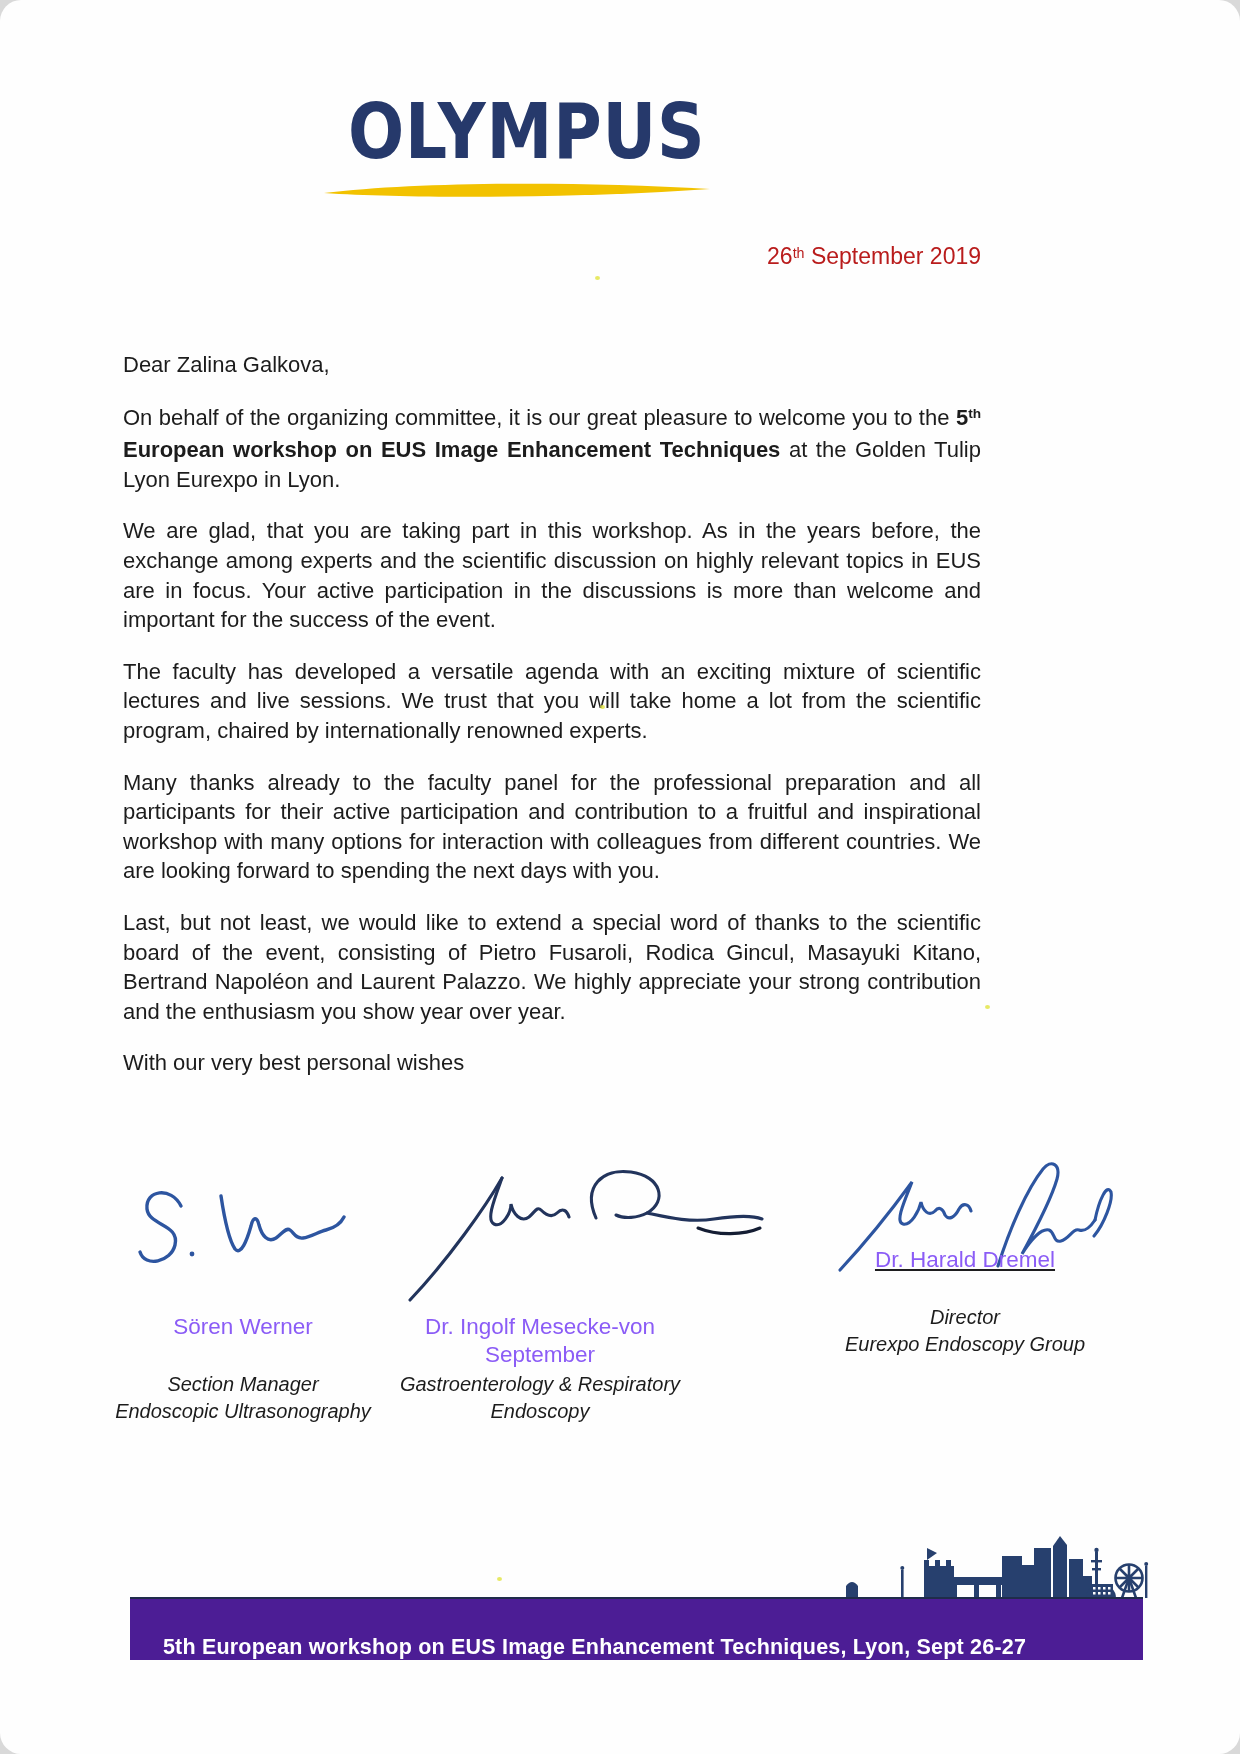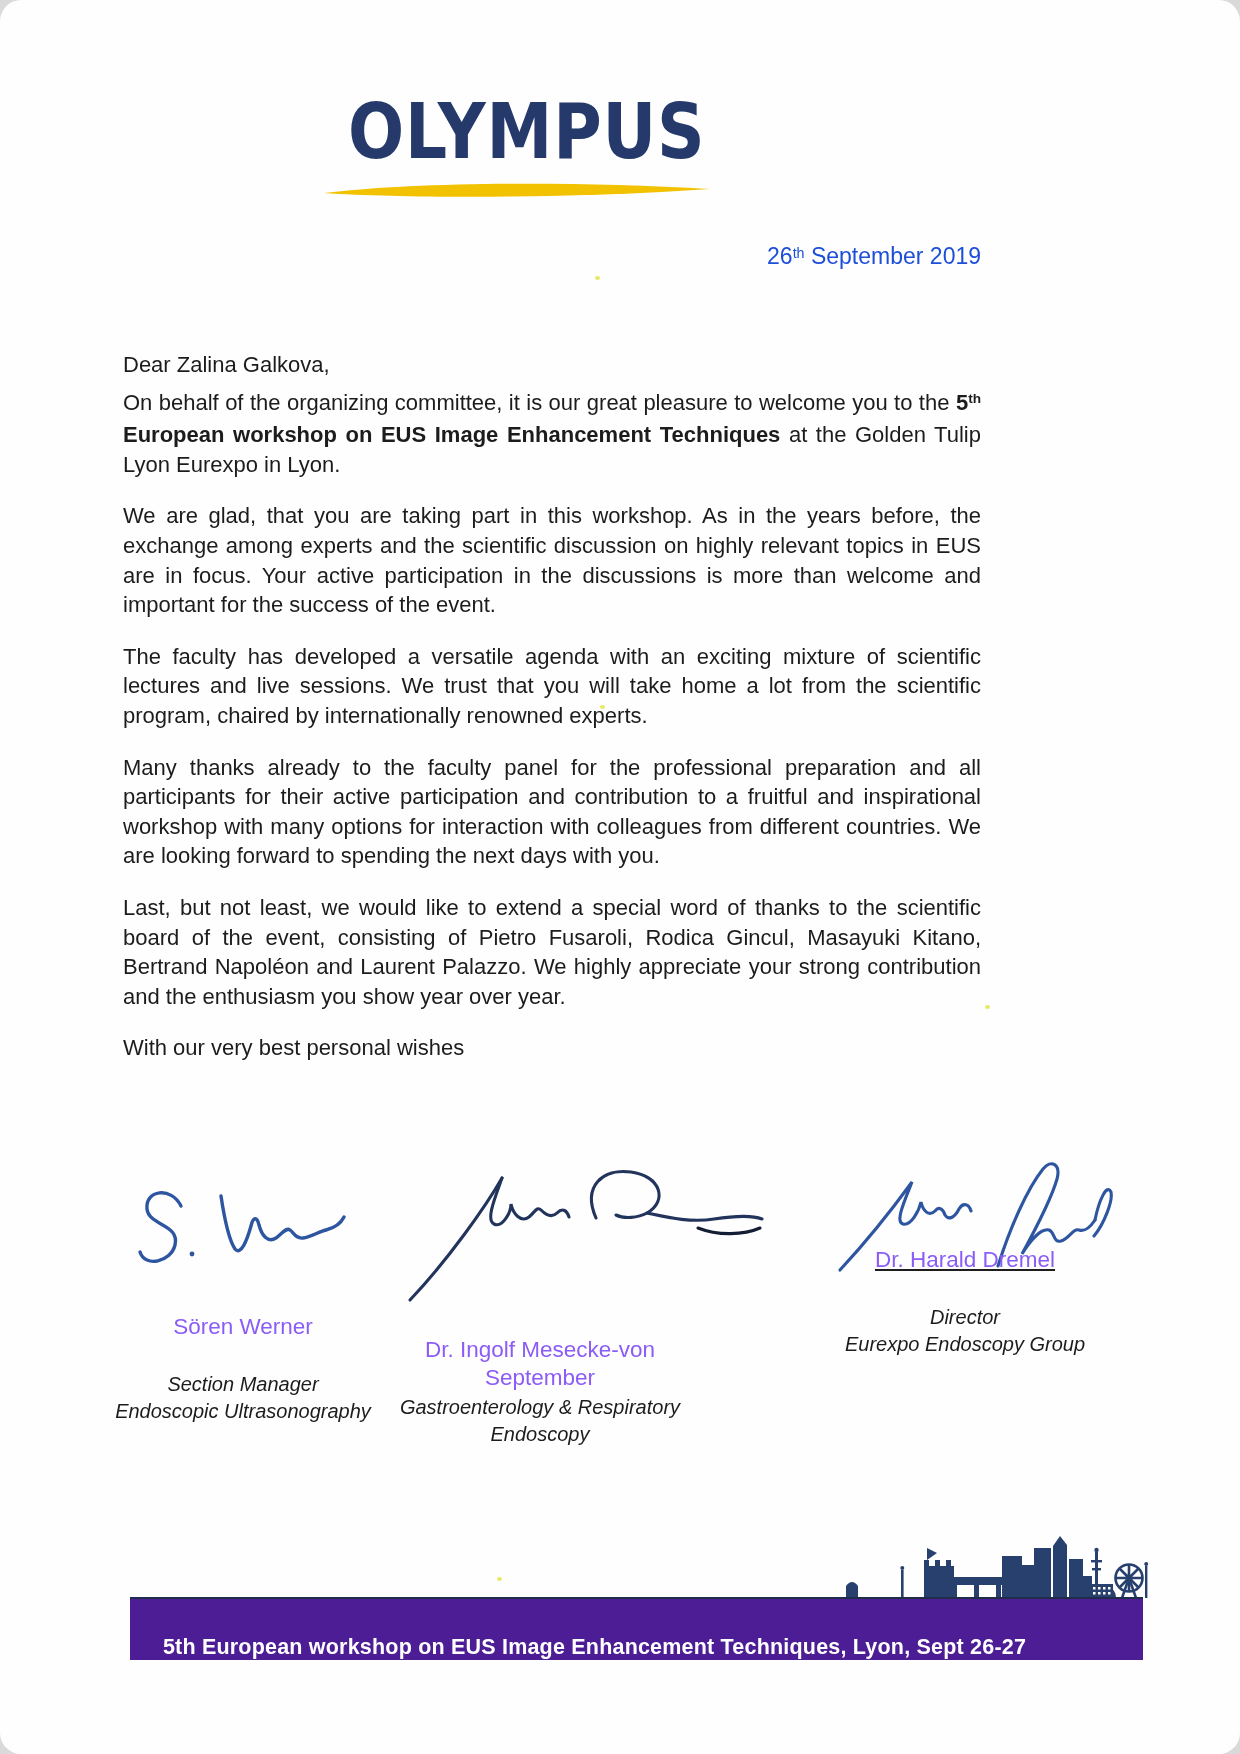--- a/index.html
+++ b/index.html
@@ -12,41 +12,41 @@
   .logo-text {
     position:absolute; left:348px; top:94px; line-height:1;
     font-family:"DejaVu Sans", sans-serif; font-weight:bold; font-size:76px;
     letter-spacing:1px; color:#26396b;
     transform:scaleX(.87); transform-origin:left top;
   }
   .swoosh { position:absolute; left:322px; top:181px; }
   
   .date-line {
     position:absolute; left:123px; top:243px; width:858px;
-    text-align:right; font-size:23px; color:#1d4ed8;
+    text-align:right; font-size:23px; color:#b91c1c;
   }
   sup { font-size:62%; vertical-align:baseline; position:relative; top:-0.45em; }
   
   .body-text {
     position:absolute; left:123px; top:350px; width:858px;
     font-size:22px; line-height:29.6px; color:#1c1c1c;
   }
   .body-text p { margin:0 0 22px 0; text-align:justify; }
   .body-text p.no-justify { text-align:left; }
-  .body-text p.salutation { margin-bottom:8px; }
+  .body-text p.salutation { margin-bottom:23px; }
   .body-text p.closing { margin-top:1px; }
   strong { font-weight:bold; }
   
   .sig { position:absolute; }
   .sig-col { position:absolute; text-align:center; }
   .sig-name { font-size:22.5px; line-height:28px; color:#8b5cf6; }
   .sig-titles { position:absolute; left:0; right:0; top:58px;
                 font-style:italic; font-size:20px; line-height:27px; color:#1c1c1c; }
   .col1 { left:113px; top:1313px; width:260px; }
-  .col2 { left:360px; top:1313px; width:360px;margin-top:23px; }
+  .col2 { left:360px; top:1313px; width:360px; }
   .col3 { left:810px; top:1246px; width:310px;text-decoration:underline; }
   
   .skyline { position:absolute; left:824px; top:1520px; }
   .banner {
     position:absolute; left:130px; top:1597px; width:1013px; height:61px;
     background:#4c1d95; border-top:2px solid #1f2c4a;
     display:flex; align-items:flex-end; justify-content:center;
   }
   .banner-text {
     color:#ffffff; font-weight:bold; font-size:21.5px; letter-spacing:.2px;

